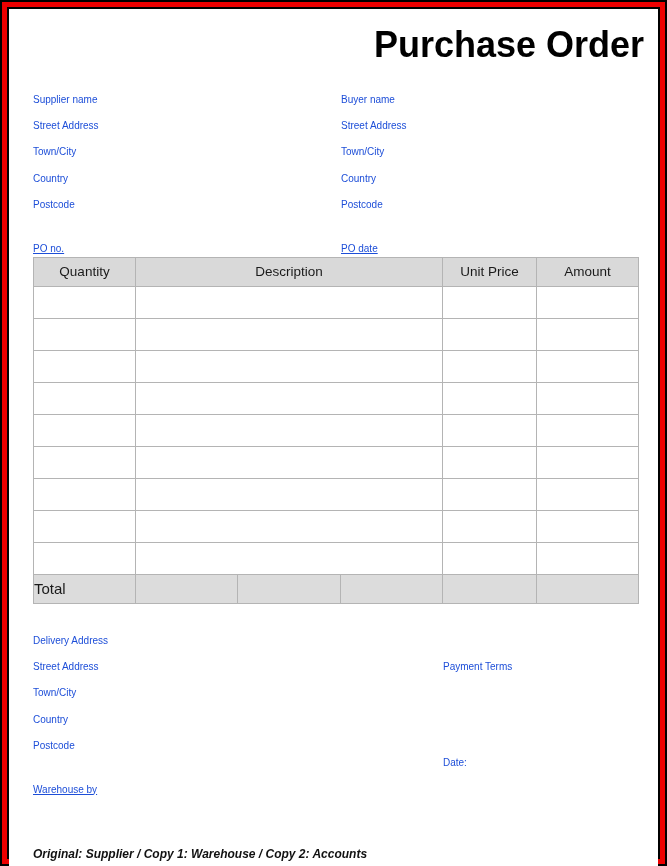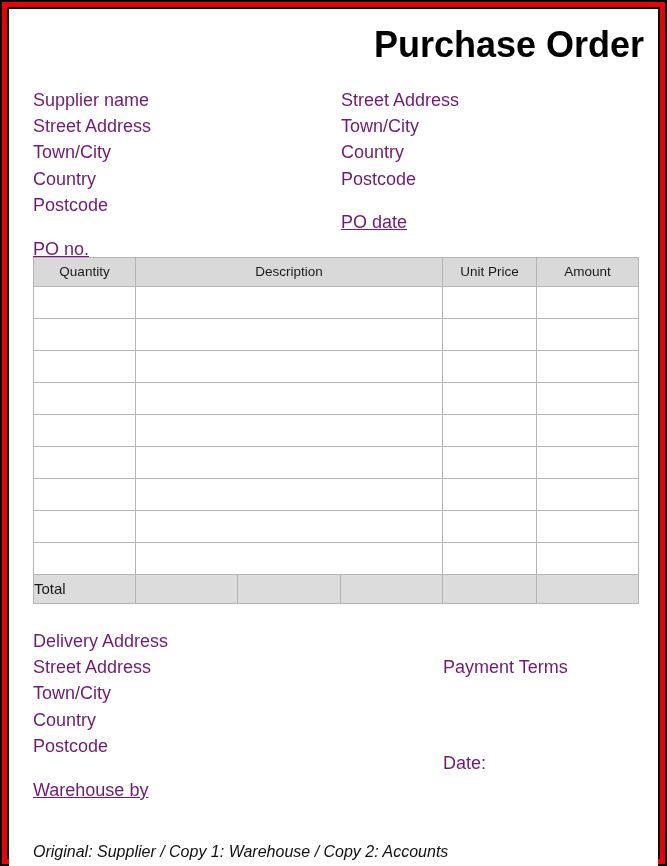--- a/index.html
+++ b/index.html
@@ -67,22 +67,22 @@
     top: 0;
     width: 300px;
   }
   .col-right {
     position: absolute;
     left: 318px;
     top: 0;
     width: 300px;
   }
   .field-line {
-    font-size: 18px;
-    color: #701a75;
+    font-size: 10px;
+    color: #1d4ed8;
     line-height: 26.4px;
     white-space: nowrap;
   }
   .field-line.spaced {
     margin-top: 17px;
     text-decoration: underline;
   }
 
   
   .items-table {
@@ -150,24 +150,25 @@
   }
   .gap-1 { margin-top: 17px; }
   .spacer-26 { height: 26.4px; }
   .spacer-53 { height: 52.8px; }
 
   
   .footer-note {
     position: absolute;
     left: 24px;
     bottom: 12px;
-    font-size: 16px;
+    font-size: 12px;
     font-style: italic;
     color: #111111;
     white-space: nowrap;
+    font-weight: bold;
   }
 </style>
 </head>
 <body>
 
 <div class="frame-outer">
  <div class="frame-red">
   <div class="frame-inner">
    <div class="page">
 
@@ -178,20 +179,21 @@
        <div class="col-left">
          <div class="field-line">Supplier name</div>
          <div class="field-line">Street Address</div>
          <div class="field-line">Town/City</div>
          <div class="field-line">Country</div>
          <div class="field-line">Postcode</div>
          <div class="field-line spaced">PO no.</div>
        </div>
 
        <div class="col-right">
+         <div class="field-line">Buyer name</div>
          <div class="field-line">Street Address</div>
          <div class="field-line">Town/City</div>
          <div class="field-line">Country</div>
          <div class="field-line">Postcode</div>
          <div class="field-line spaced">PO date</div>
        </div>
 
      </div>
 
      <table class="items-table">

